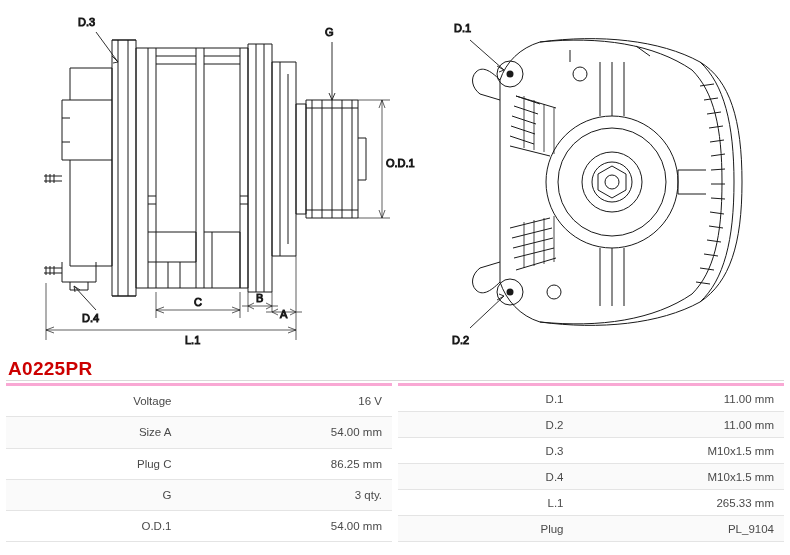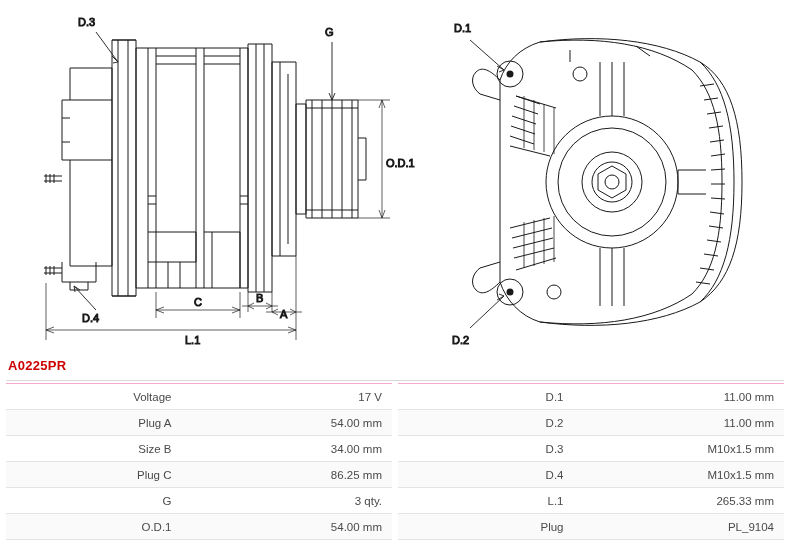--- a/index.html
+++ b/index.html
@@ -33,21 +33,21 @@
   .lbl {
     font-family: "Liberation Sans", sans-serif;
     font-size: 11px;
     fill: #1a1a1a;
   }
   
   #part-number {
     position: absolute;
     left: 8px;
     top: 358px;
-    font-size: 13px;
+    font-size: 19px;
     font-weight: bold;
     color: #cc0000;
     letter-spacing: 0.3px;
   }
   #pn-rule {
     position: absolute;
     left: 6px;
     top: 380px;
     width: 778px;
     height: 1px;
@@ -70,21 +70,21 @@
   .spec-table td {
     height: 25px;
     font-size: 11.5px;
     color: #555555;
     border-bottom: 1px solid #e4e4e4;
     padding: 0 10px;
     white-space: nowrap;
     overflow: hidden;
   }
   .spec-table tr:first-child td {
-    border-top: 1px solid #f9a8d4;
+    border-top: 3px solid #f9a8d4;
   }
   .spec-table .k {
     width: 45%;
     text-align: right;
     color: #4a4a4a;
   }
   .spec-table .v {
     width: 55%;
     text-align: right;
     color: #4a4a4a;
@@ -330,29 +330,25 @@
 
   <div id="part-number">A0225PR</div>
   <div id="pn-rule"></div>
 
   <div id="specs">
 
     <table class="spec-table">
       <tbody>
         <tr>
           <td class="k">Voltage</td>
-          <td class="v">17 V</td>
-        </tr>
-        <tr>
-          <td class="k">Plug A</td>
+          <td class="v">16 V</td>
+        </tr>
+        <tr>
+          <td class="k">Size A</td>
           <td class="v">54.00 mm</td>
-        </tr>
-        <tr>
-          <td class="k">Size B</td>
-          <td class="v">34.00 mm</td>
         </tr>
         <tr>
           <td class="k">Plug C</td>
           <td class="v">86.25 mm</td>
         </tr>
         <tr>
           <td class="k">G</td>
           <td class="v">3 qty.</td>
         </tr>
         <tr>

